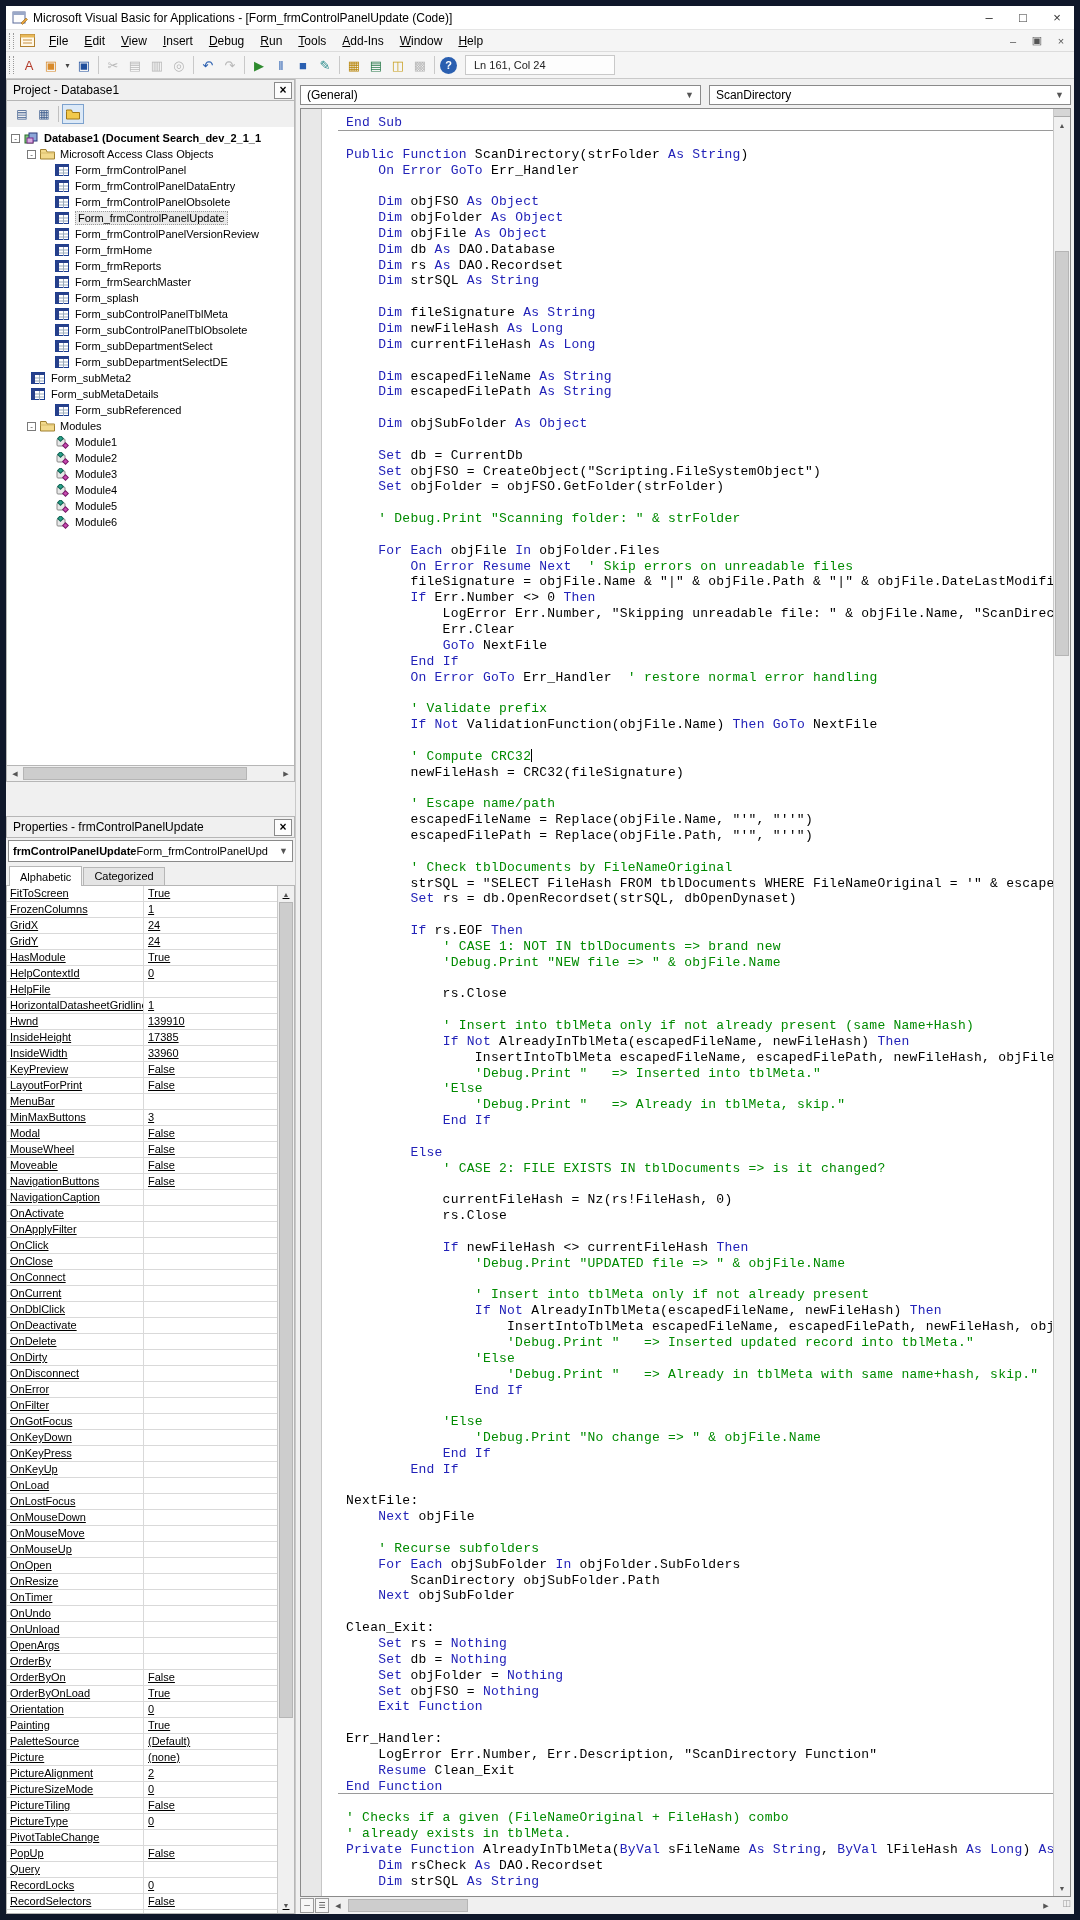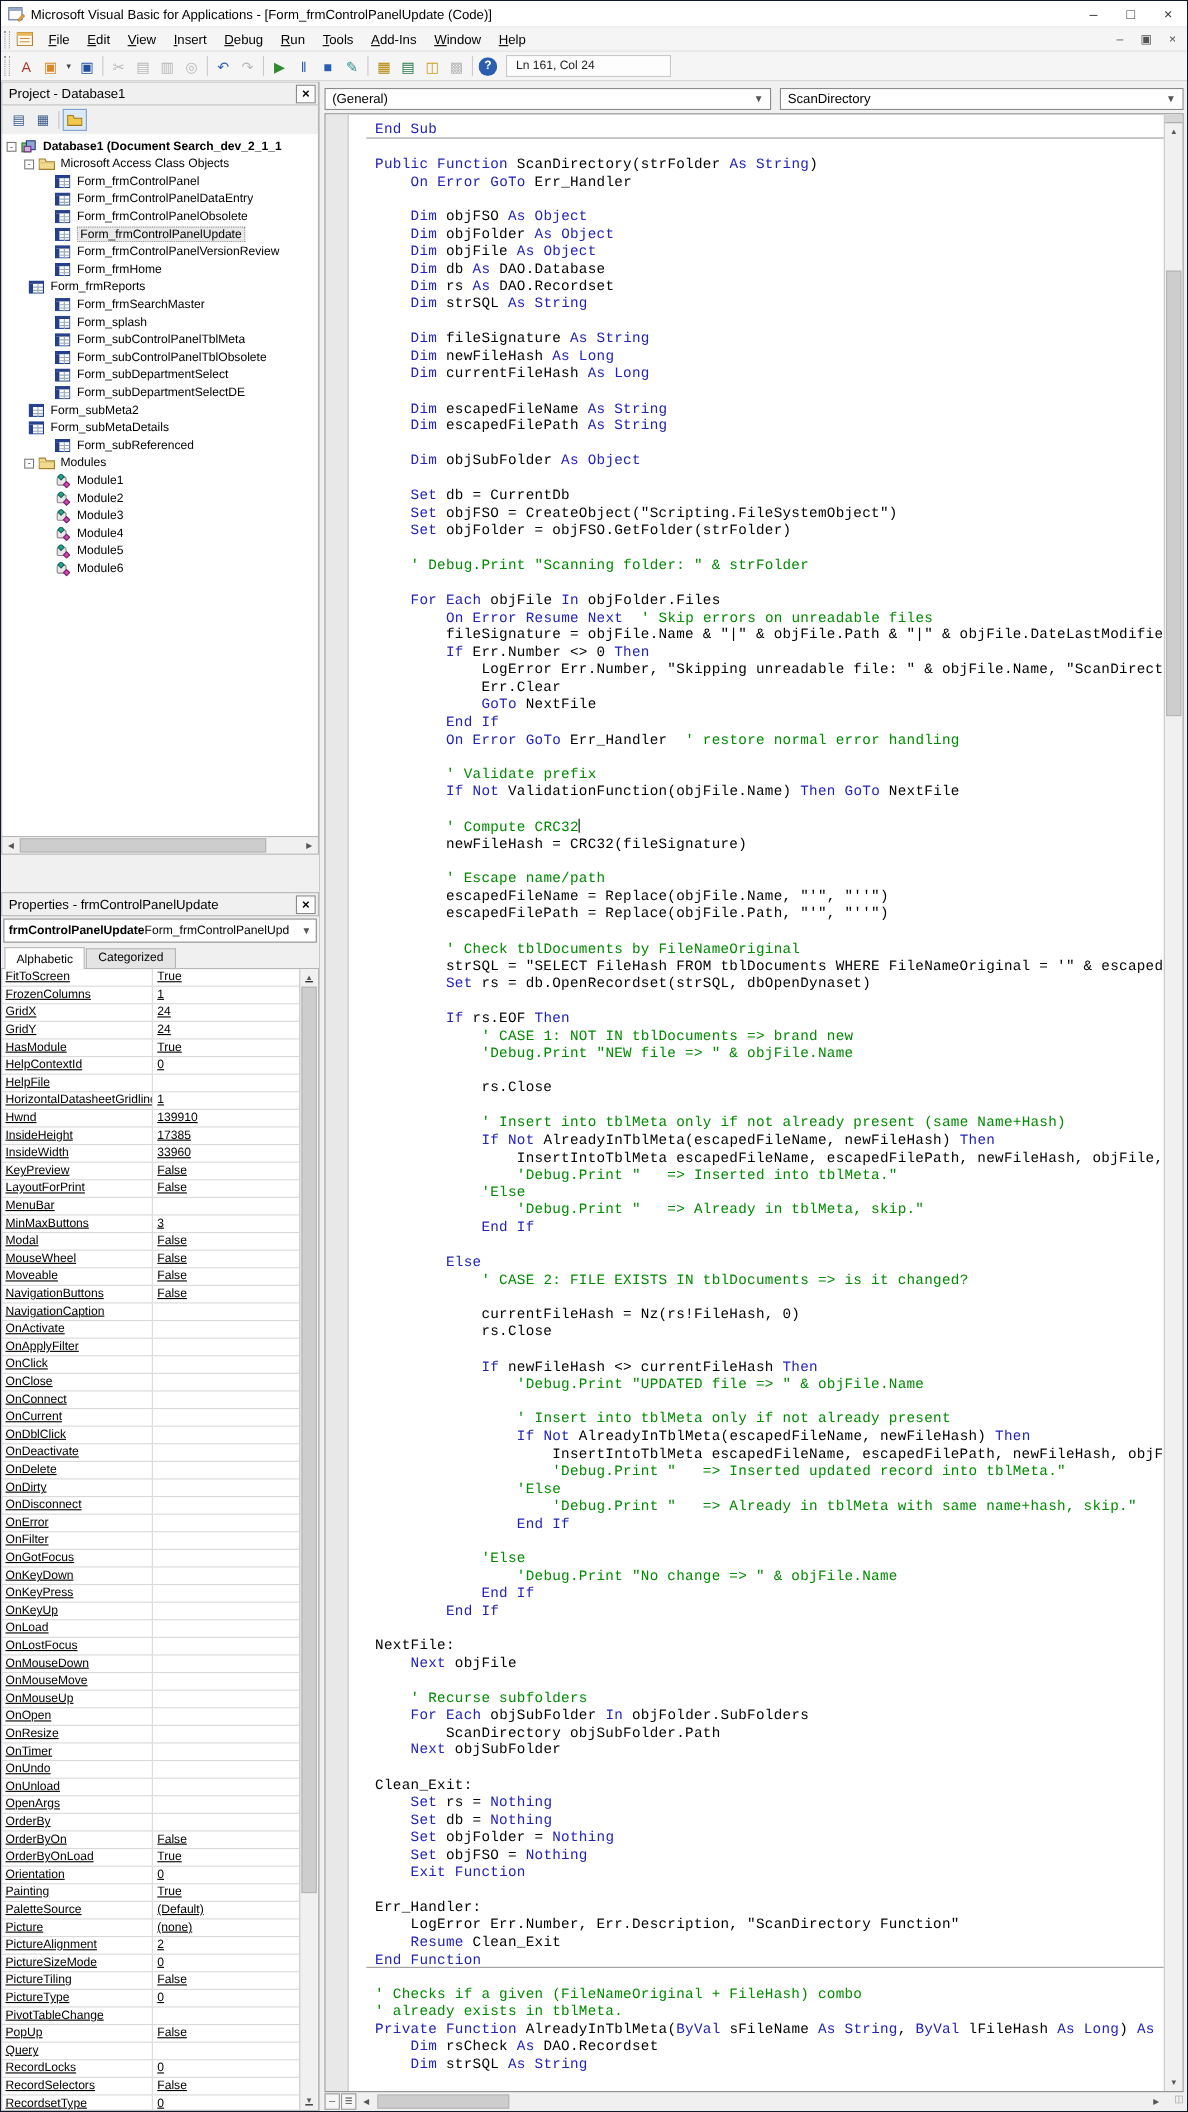--- a/index.html
+++ b/index.html
@@ -1,19 +1,19 @@
 <!DOCTYPE html>
 <html><head>
 <meta charset="utf-8">
 <style>
   * { margin:0; padding:0; box-sizing:border-box; }
   html,body { background:#888; }
   #window {
     position:relative; width:1080px; height:1920px;
-    background:#f0f0f0; border:1px solid #0f172a;
+    background:#f0f0f0; border:6px solid #0f172a;
     font-family:"Liberation Sans", sans-serif; font-size:11px; color:#000;
     overflow:hidden; display:flex; flex-direction:column;
   }
   
   .titlebar { height:24px; background:#ffffff; display:flex; align-items:center; flex:0 0 auto; border-bottom:1px solid #e5e5e5;}
   .titlebar .appicon { width:16px; height:16px; margin:0 5px 0 6px; flex:0 0 auto; }
   .titlebar .title { font-size:12px; white-space:nowrap; }
   .titlebar .spacer { flex:1; }
   .cap-btn { width:34px; height:23px; display:flex; align-items:center; justify-content:center; font-size:13px; color:#333; }
   
@@ -273,21 +273,21 @@
                   <rect x="0.5" y="0.5" width="13" height="11" fill="#fff" stroke="#1a3c8f"></rect>
                   <rect x="0.5" y="0.5" width="13" height="2.5" fill="#27408b"></rect>
                   <rect x="0.5" y="3" width="3.5" height="8.5" fill="#27408b"></rect>
                   <line x1="4" y1="6" x2="13" y2="6" stroke="#9ab"></line>
                   <line x1="4" y1="9" x2="13" y2="9" stroke="#9ab"></line>
                   <line x1="8.5" y1="3" x2="8.5" y2="12" stroke="#9ab"></line>
                 </svg>
               </span>
               <span class="tlabel">Form_frmHome</span>
             </div>
-            <div class="tree-row" style="padding-left: 24px;">
+            <div class="tree-row" style="padding-left: 48px;">
               <span class="ticon">
                 <svg width="14" height="12" viewBox="0 0 14 12">
                   <rect x="0.5" y="0.5" width="13" height="11" fill="#fff" stroke="#1a3c8f"></rect>
                   <rect x="0.5" y="0.5" width="13" height="2.5" fill="#27408b"></rect>
                   <rect x="0.5" y="3" width="3.5" height="8.5" fill="#27408b"></rect>
                   <line x1="4" y1="6" x2="13" y2="6" stroke="#9ab"></line>
                   <line x1="4" y1="9" x2="13" y2="9" stroke="#9ab"></line>
                   <line x1="8.5" y1="3" x2="8.5" y2="12" stroke="#9ab"></line>
                 </svg>
               </span>

